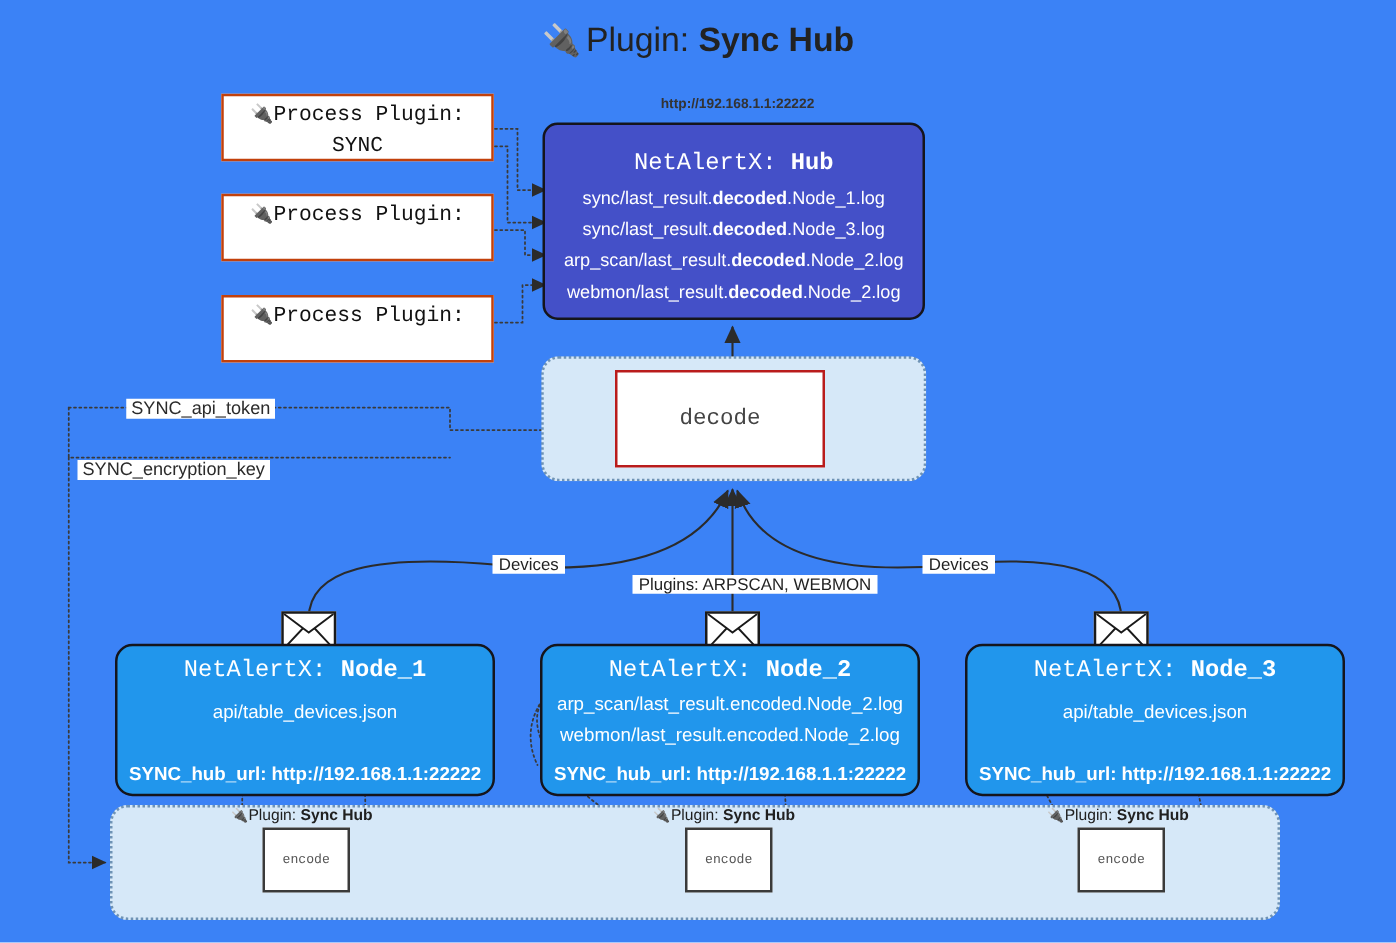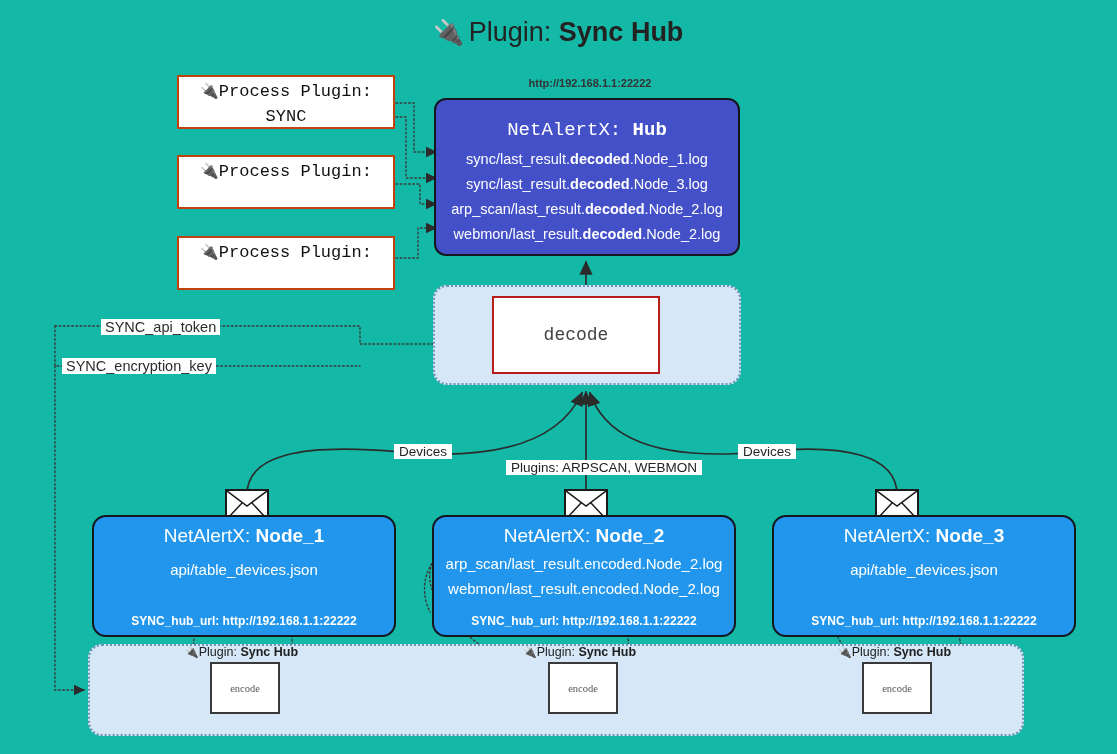--- a/index.html
+++ b/index.html
@@ -6,21 +6,21 @@
   html,body{margin:0;padding:0;background:#ffffff;}
   body{
     font-family:"Liberation Sans", sans-serif;
     color:#222222;
   }
   #stage{
     position:relative;
     width:1117px;
     height:754px;
     overflow:hidden;
-    background:#14b8a6;
+    background:#3b82f6;
   }
   #edges{
     position:absolute;
     left:0; top:0;
     width:1117px; height:754px;
     pointer-events:none;
   }
   .lay{ position:absolute; }
 
   
@@ -113,21 +113,21 @@
 
   
   .tok-label{
     font-size:14.5px;
     color:#2b2b2b;
     background:#ffffff;
     padding:0 4px;
     white-space:nowrap;
   }
   #tok-api{ left:101px; top:319px; }
-  #tok-enc{ left:62px; top:358px; }
+  #tok-enc{ left:62px; top:368px; }
 
   
   .edge-cap{
     font-size:13.5px;
     color:#232323;
     background:#ffffff;
     padding:0 5px;
     white-space:nowrap;
   }
   #cap-dev-left{ left:394px; top:444px; }
@@ -137,40 +137,40 @@
   
   .node-box{
     width:304px; height:122px;
     background:#2196ec;
     border:2px solid #15151c;
     border-radius:14px;
     box-sizing:border-box;
     padding-top:8px;
   }
   .node-title{
-    font-family:Liberation Sans, sans-serif;
+    font-family:Liberation Mono, monospace;
     font-size:19px;
     color:#ffffff;
     text-align:center;
     white-space:nowrap;
   }
   .node-title b{ font-weight:700; }
   .node-line{
     color:#ffffff;
     font-size:15px;
     line-height:25px;
     text-align:center;
     white-space:nowrap;
   }
   .node-url{
     position:absolute;
     left:0; bottom:7px; width:100%;
     text-align:center;
     color:#ffffff;
-    font-size:12px;
+    font-size:15px;
     font-weight:600;
     white-space:nowrap;
   }
   .node-body{ margin-top:10px; }
   .node-body.compact{ margin-top:4px; }
 
   
   .envelope{
     width:44px; height:32px;
     background:#ffffff;
@@ -186,21 +186,21 @@
     background:#d6e8f8;
     border:2px dotted #6f93b5;
     border-radius:14px;
     box-sizing:border-box;
   }
   .encode-box{
     width:70px; height:52px;
     background:#ffffff;
     border:2px solid #3a3a3a;
     box-sizing:border-box;
-    font-family:Liberation Serif, serif;
+    font-family:Liberation Mono, monospace;
     font-size:10.5px;
     color:#555555;
     display:flex; align-items:center; justify-content:center;
   }
   .encode-cap{
     font-size:12.5px;
     color:#202020;
     white-space:nowrap;
   }
   .encode-cap b{ font-weight:700; }

